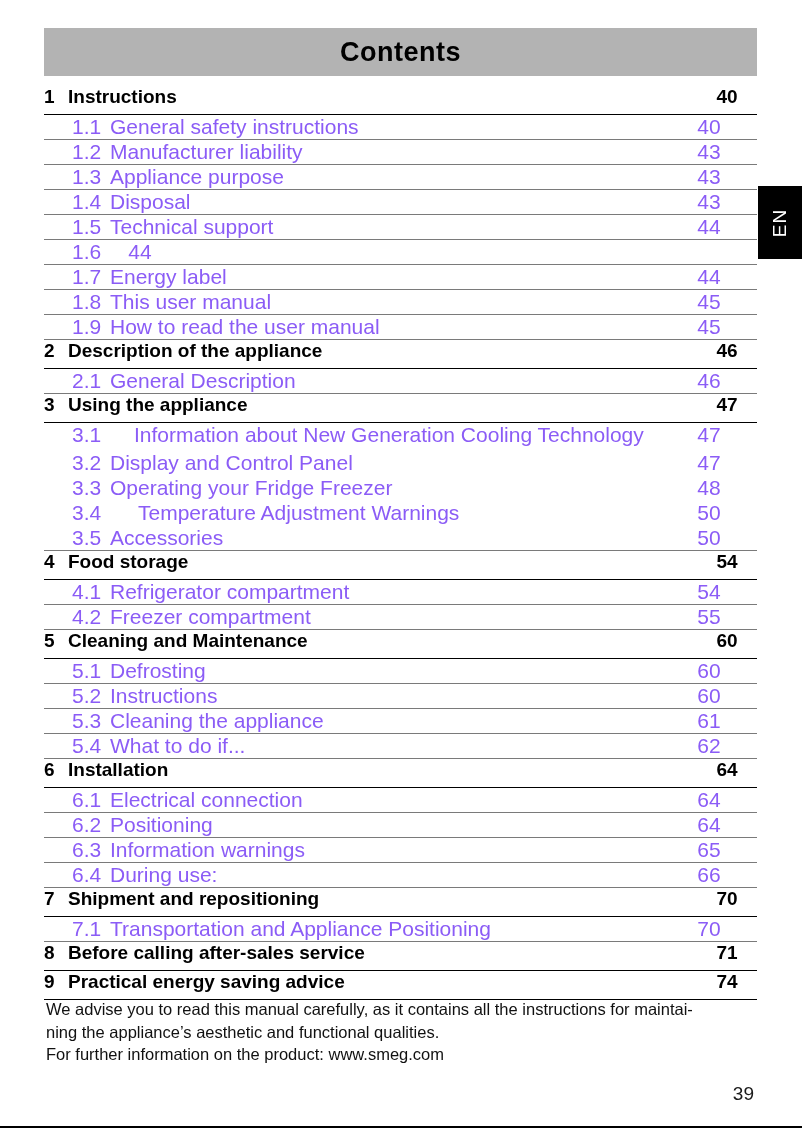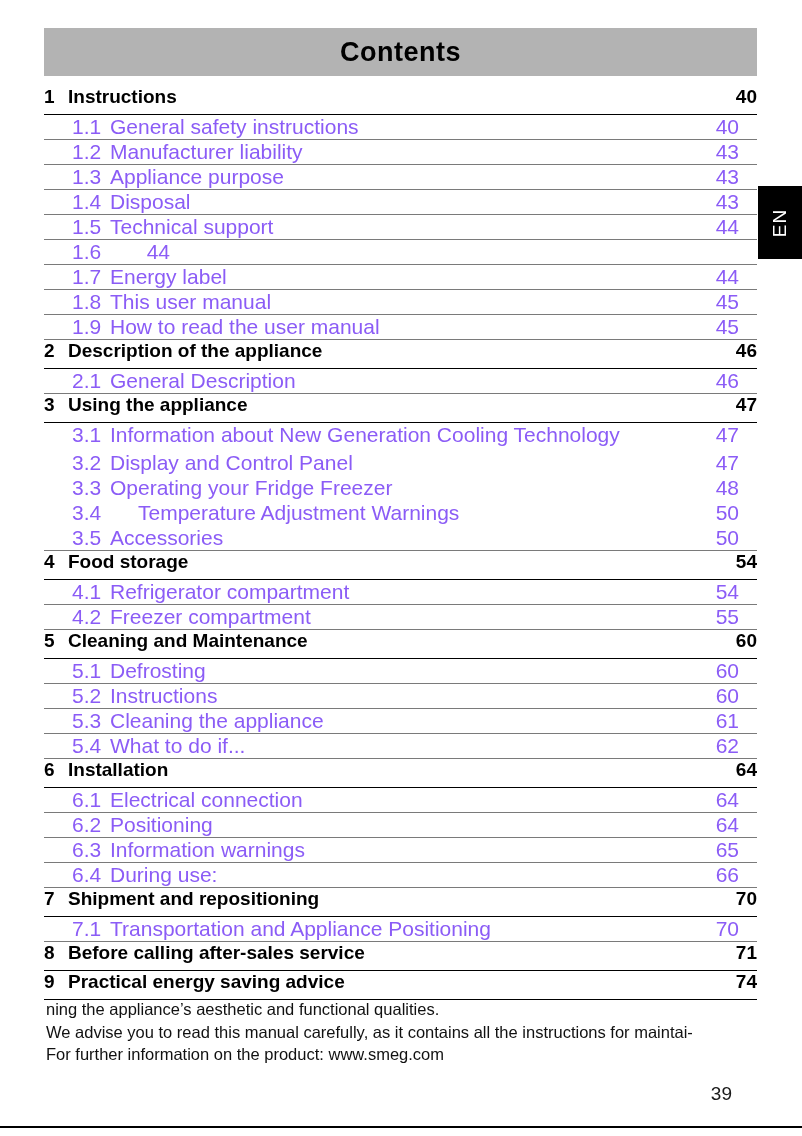--- a/index.html
+++ b/index.html
@@ -70,21 +70,21 @@
     align-items: baseline;
     box-sizing: border-box;
   }
   .row .label {
     flex: 1 1 auto;
     white-space: nowrap;
     overflow: hidden;
   }
   .row .num {
     flex: 0 0 auto;
-    text-align: right;
+    text-align: center;
   }
   
   .chapter {
     font-weight: bold;
     font-size: 19px;
     height: 29px;
     border-bottom: 1.6px solid #000;
     padding-bottom: 1px;
   }
   .chapter .idx {
@@ -124,21 +124,21 @@
     left: 46px;
     top: 998px;
     width: 712px;
     font-size: 16.5px;
     line-height: 22.5px;
     color: #111;
   }
   .note p { margin: 0; }
   .page-number {
     position: absolute;
-    right: 70px;
+    right: 48px;
     top: 1083px;
     font-size: 19px;
     color: #1a1a1a;
   }
   .footer-rule {
     position: absolute;
     left: 0;
     top: 1126px;
     width: 802px;
     border-top: 2px solid #000;
@@ -218,21 +218,21 @@
       <span class="idx">2.1</span>
       <span class="label">General Description</span>
       <span class="num">46</span>
     </div>
 
     <div class="row chapter">
       <span class="idx">3</span>
       <span class="label">Using the appliance</span>
       <span class="num">47</span>
     </div>
-    <div class="row section grp" style="height:28px;">
+    <div class="row section grp" style="height:28px;gap:24px;">
       <span class="idx">3.1</span>
       <span class="label">Information about New Generation Cooling Technology</span>
       <span class="num">47</span>
     </div>
     <div class="row section grp" style="height:25px;">
       <span class="idx">3.2</span>
       <span class="label">Display and Control Panel</span>
       <span class="num">47</span>
     </div>
     <div class="row section grp" style="height:25px;">
@@ -337,20 +337,20 @@
     </div>
 
     <div class="row chapter">
       <span class="idx">9</span>
       <span class="label">Practical energy saving advice</span>
       <span class="num">74</span>
     </div>
   </div>
 
   <div class="note">
+    <p>We advise you to read this manual carefully, as it contains all the instructions for maintai-</p>
     <p>ning the appliance’s aesthetic and functional qualities.</p>
-    <p>We advise you to read this manual carefully, as it contains all the instructions for maintai-</p>
     <p>For further information on the product: www.smeg.com</p>
   </div>
 
   <div class="page-number">39</div>
   <div class="footer-rule"></div>
 </div>
 
 </body></html>

